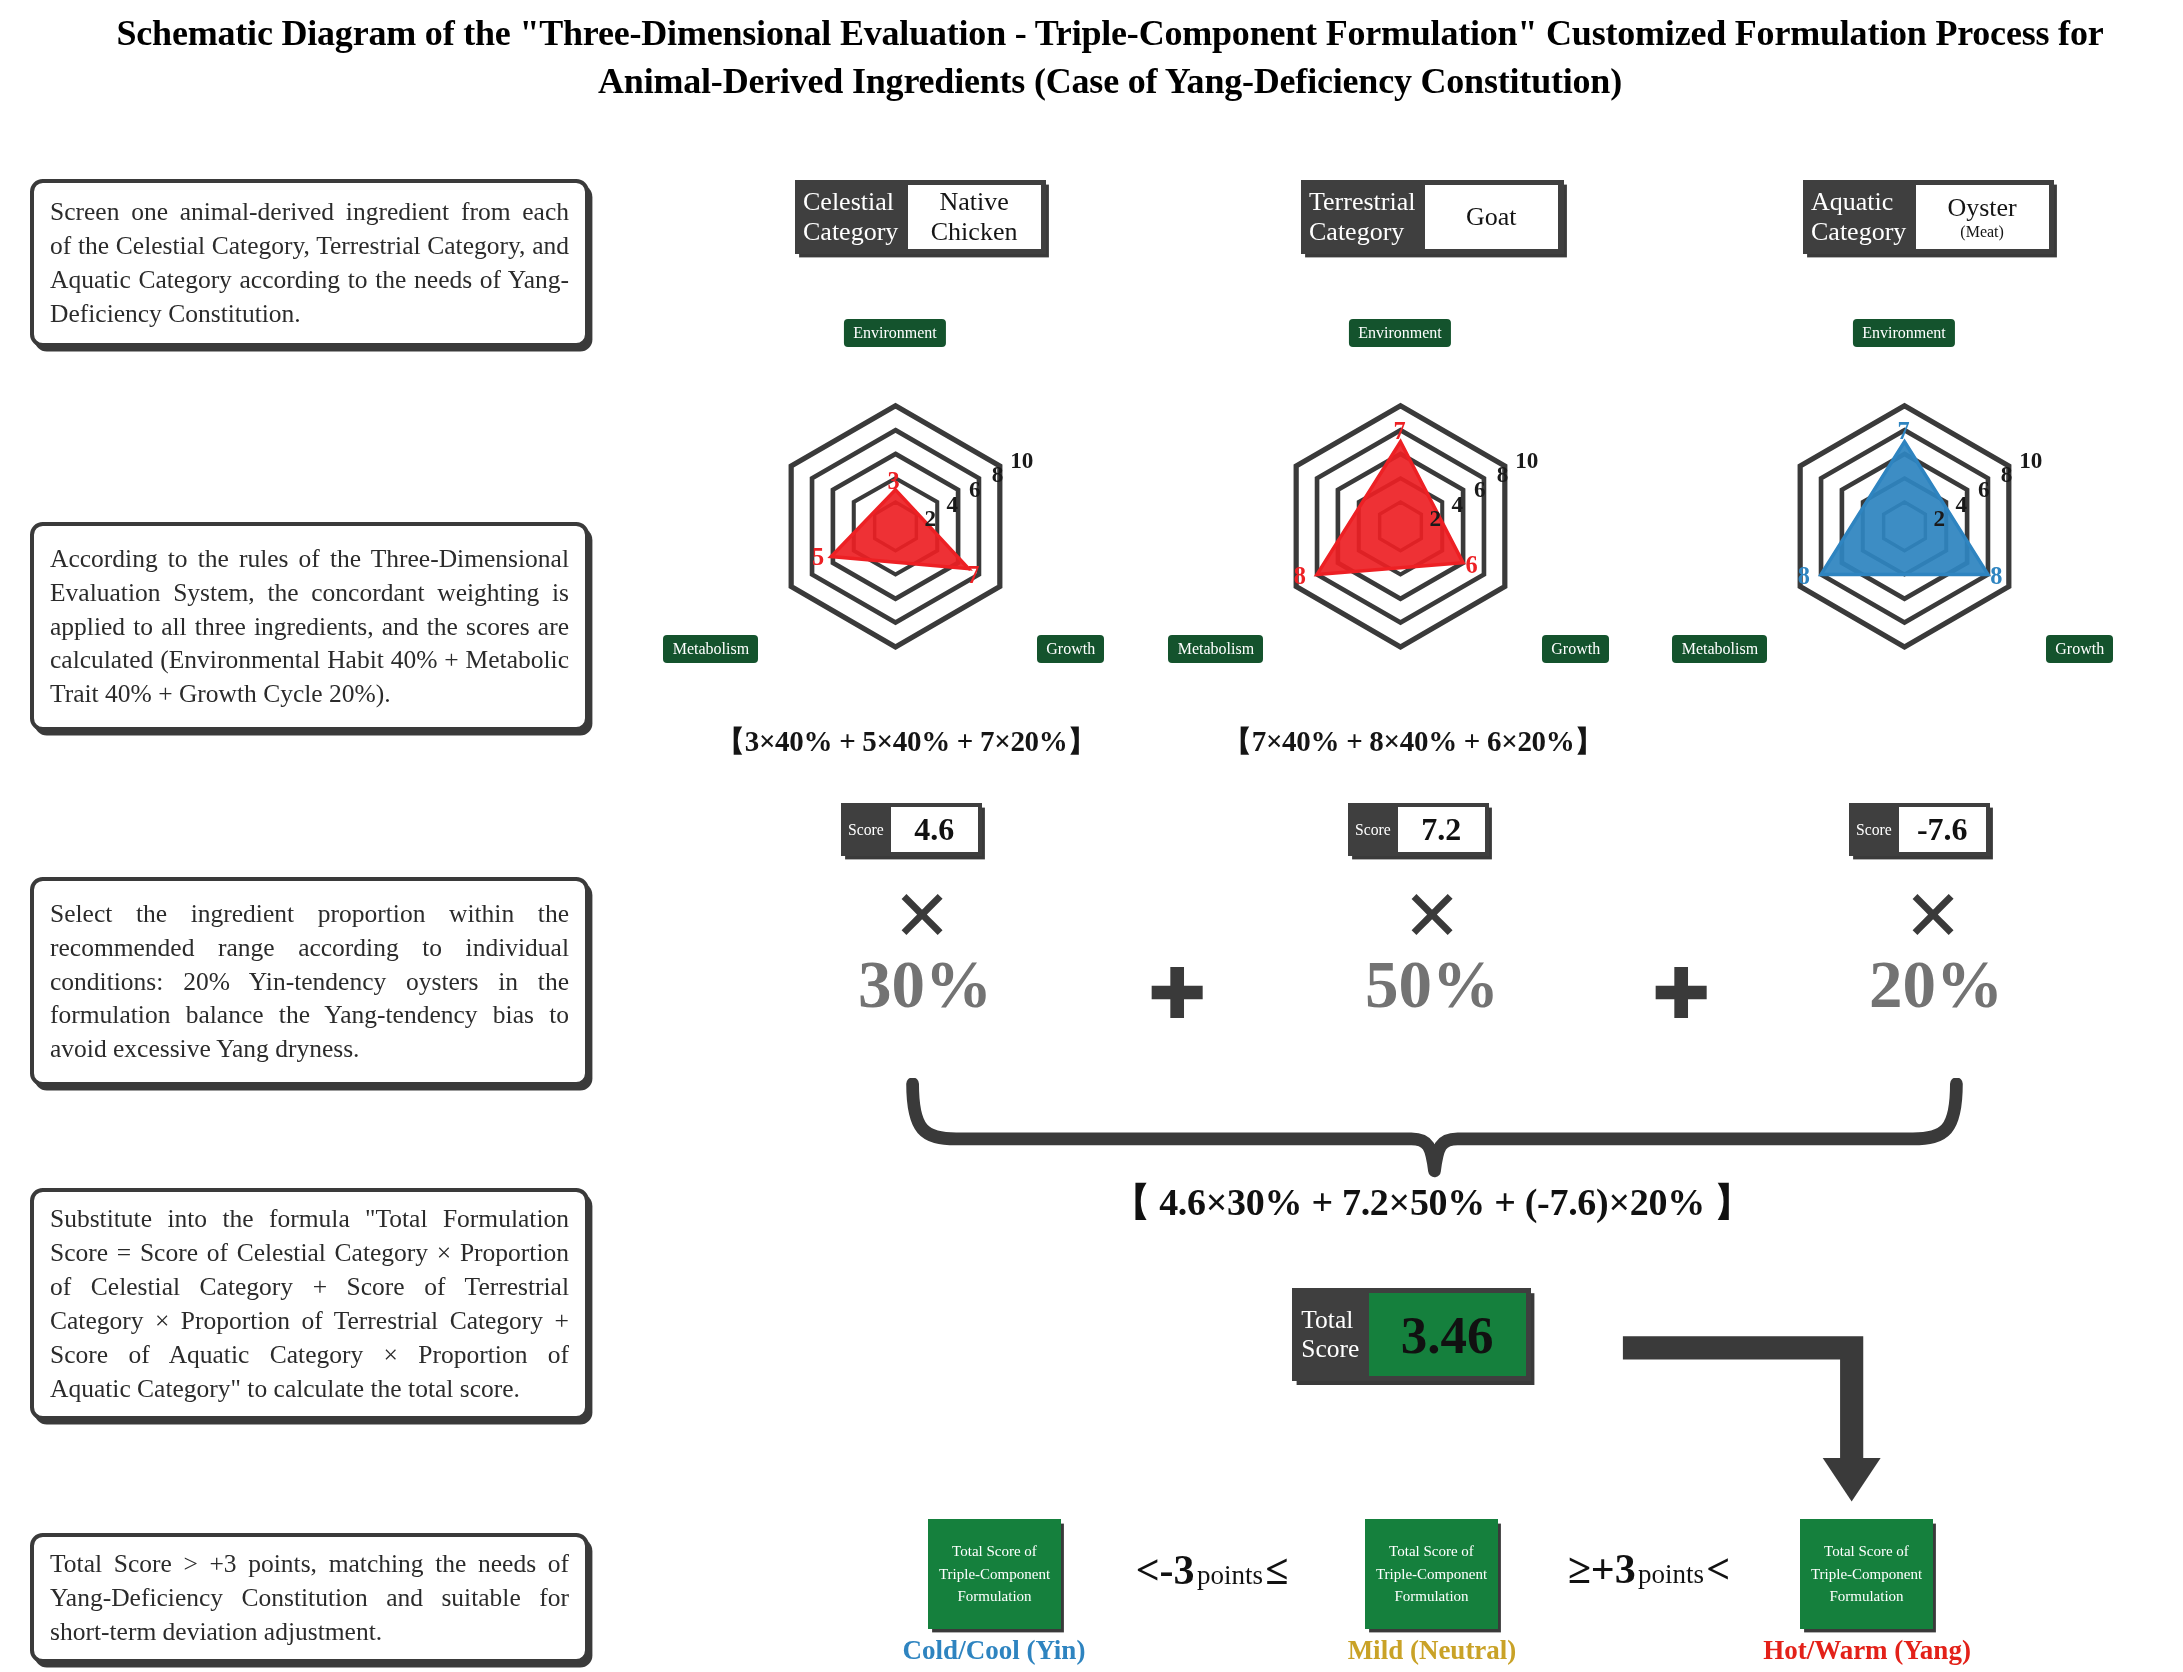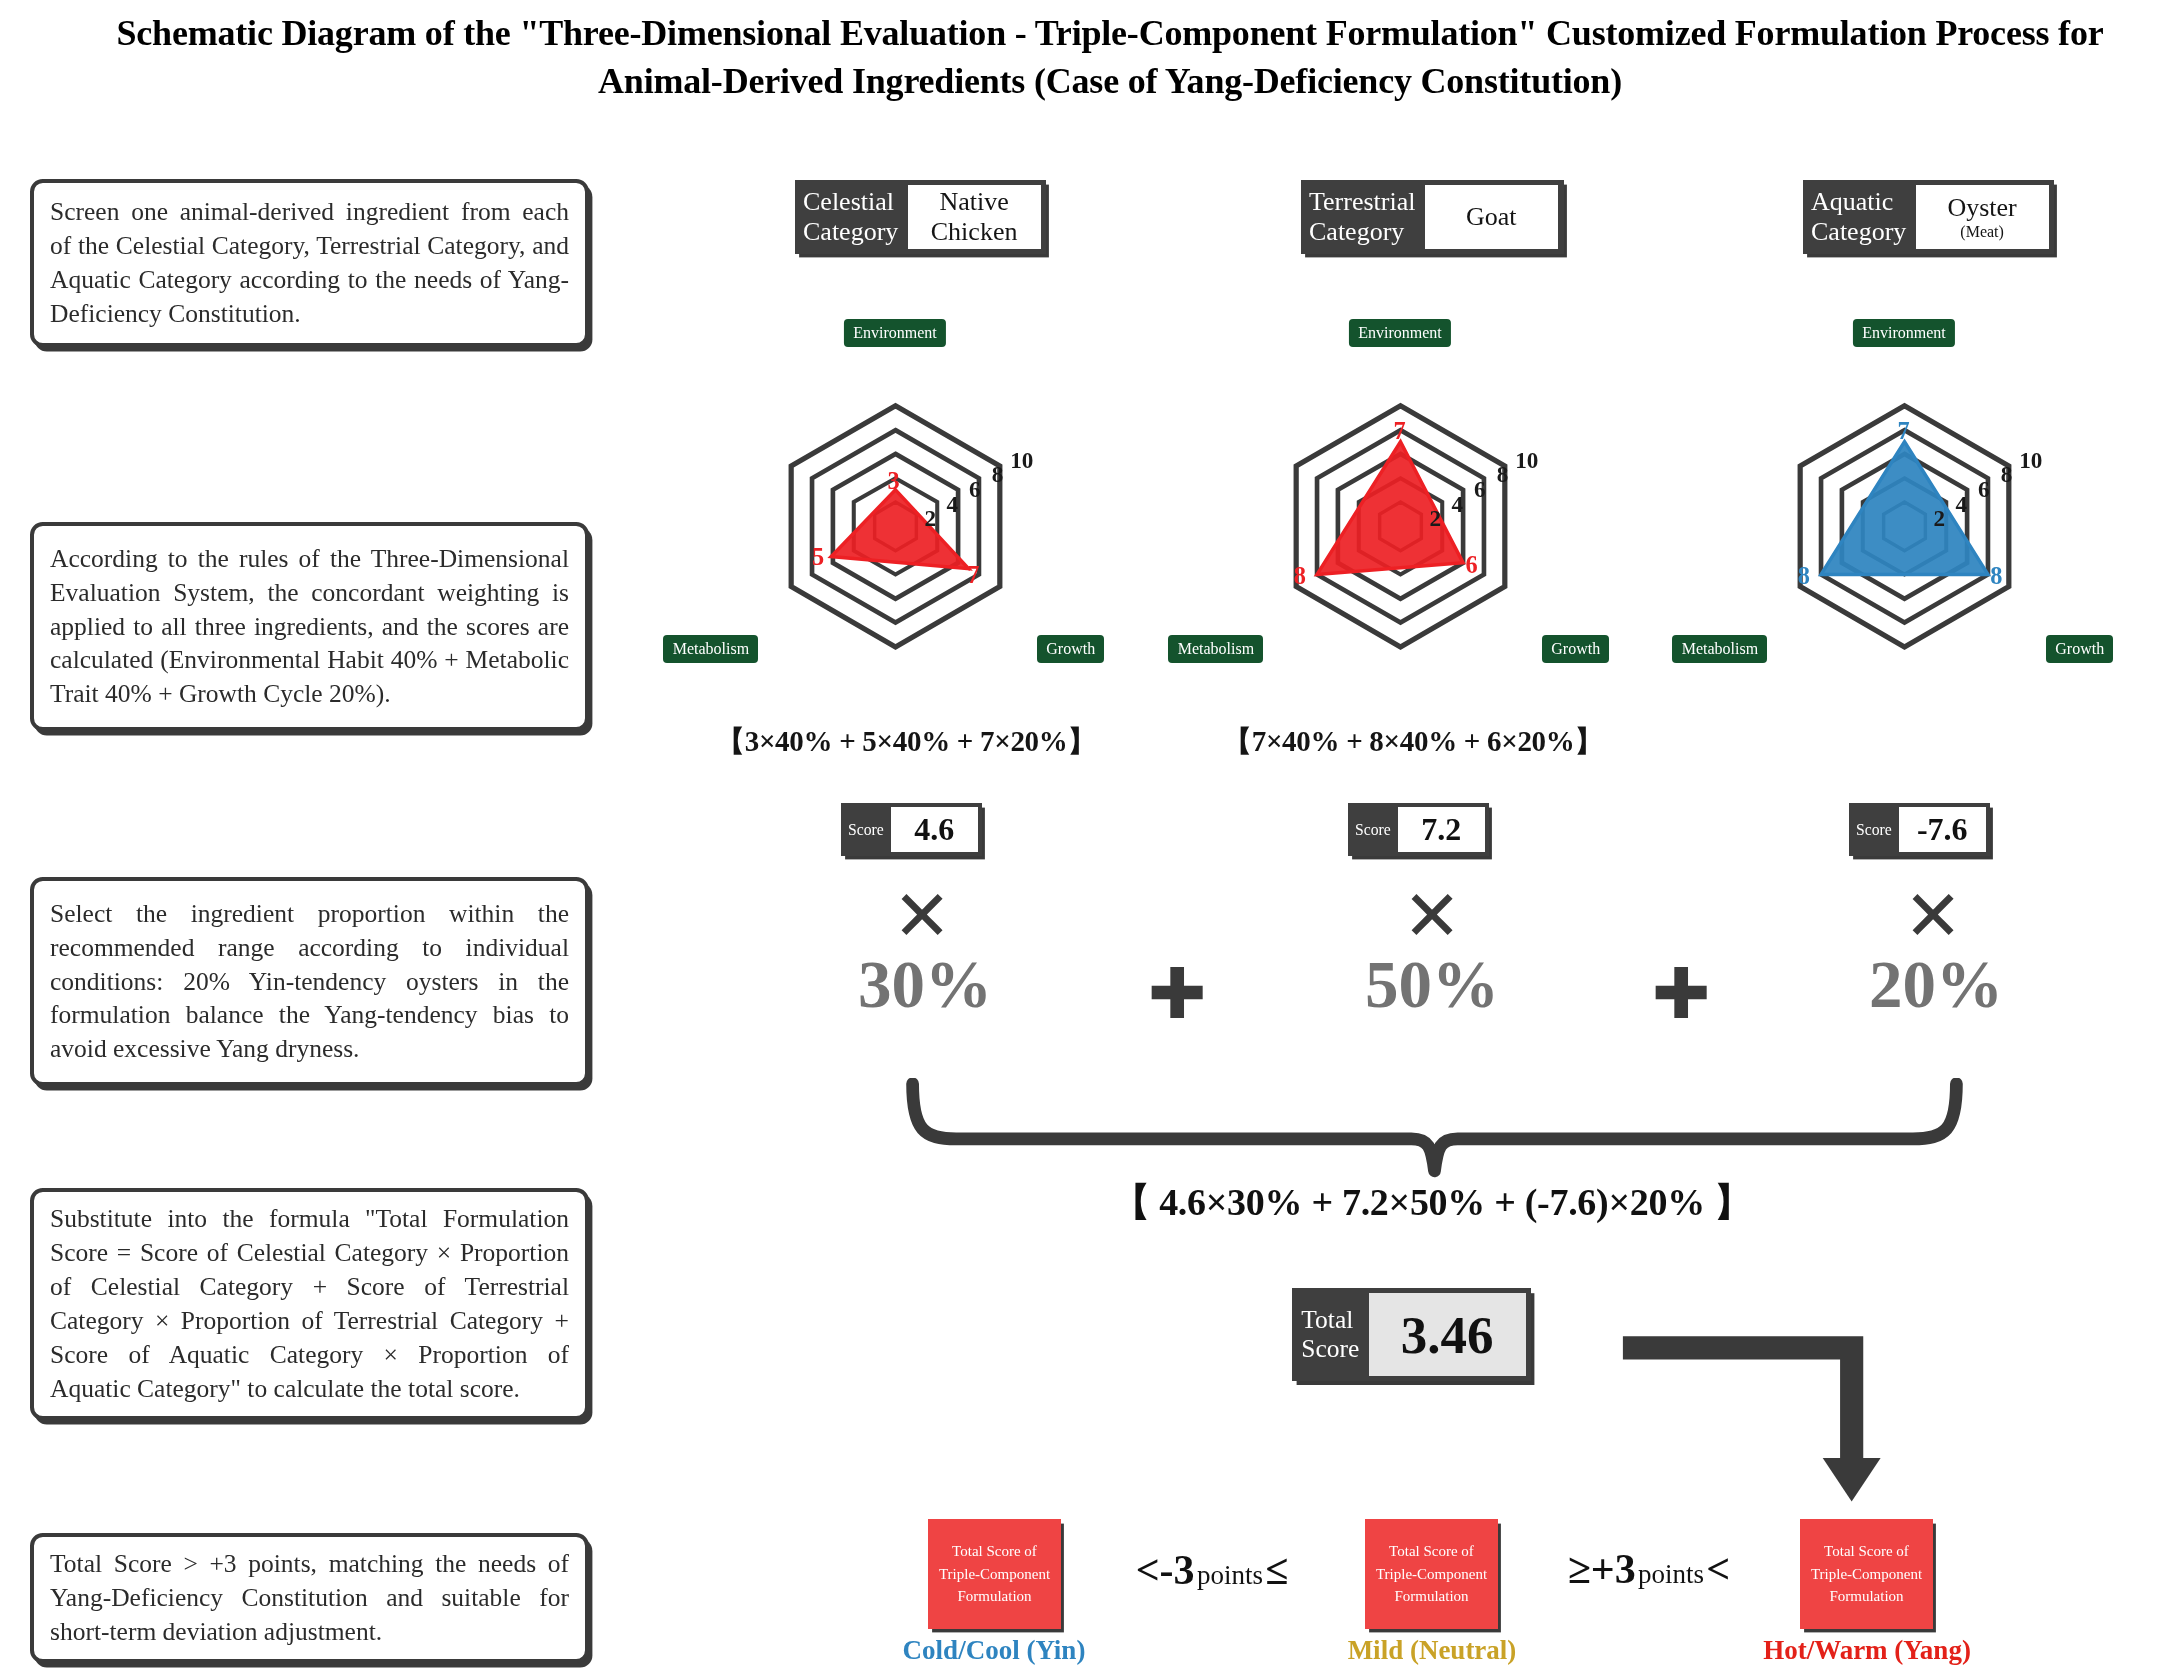--- a/index.html
+++ b/index.html
@@ -159,33 +159,33 @@
     padding: 5.2px 5.8px 5.2px 9.3px;
     box-shadow: 4px 4.6px 0 -0.6px #3a3a3a;
     height: 93px;
   }
   #total-score .ts-label {
     color: #fff; font-size: 25.5px; line-height: 1.12;
     display: flex; flex-direction: column; justify-content: center;
     padding-right: 9.3px; white-space: pre-line;
   }
   #total-score .ts-value {
-    background: #e5e5e5; color: #111;
+    background: #15803d; color: #111;
     font-size: 53px; font-weight: bold;
     display: flex; align-items: center; justify-content: center;
     padding: 0 16px; min-width: 157px;
   }
 
   
   #elbow { position: absolute; }
 
   
   .leg-chip {
     position: absolute;
-    background: #ef4444;
+    background: #15803d;
     color: #fff;
     width: 133px; height: 110px;
     display: flex; flex-direction: column;
     align-items: center; justify-content: center;
     text-align: center;
     font-size: 15px; line-height: 1.5;
     box-shadow: 3.5px 4px 0 -0.6px #3a3a3a;
     padding: 0 3.5px;
     white-space: pre-line;
   }

